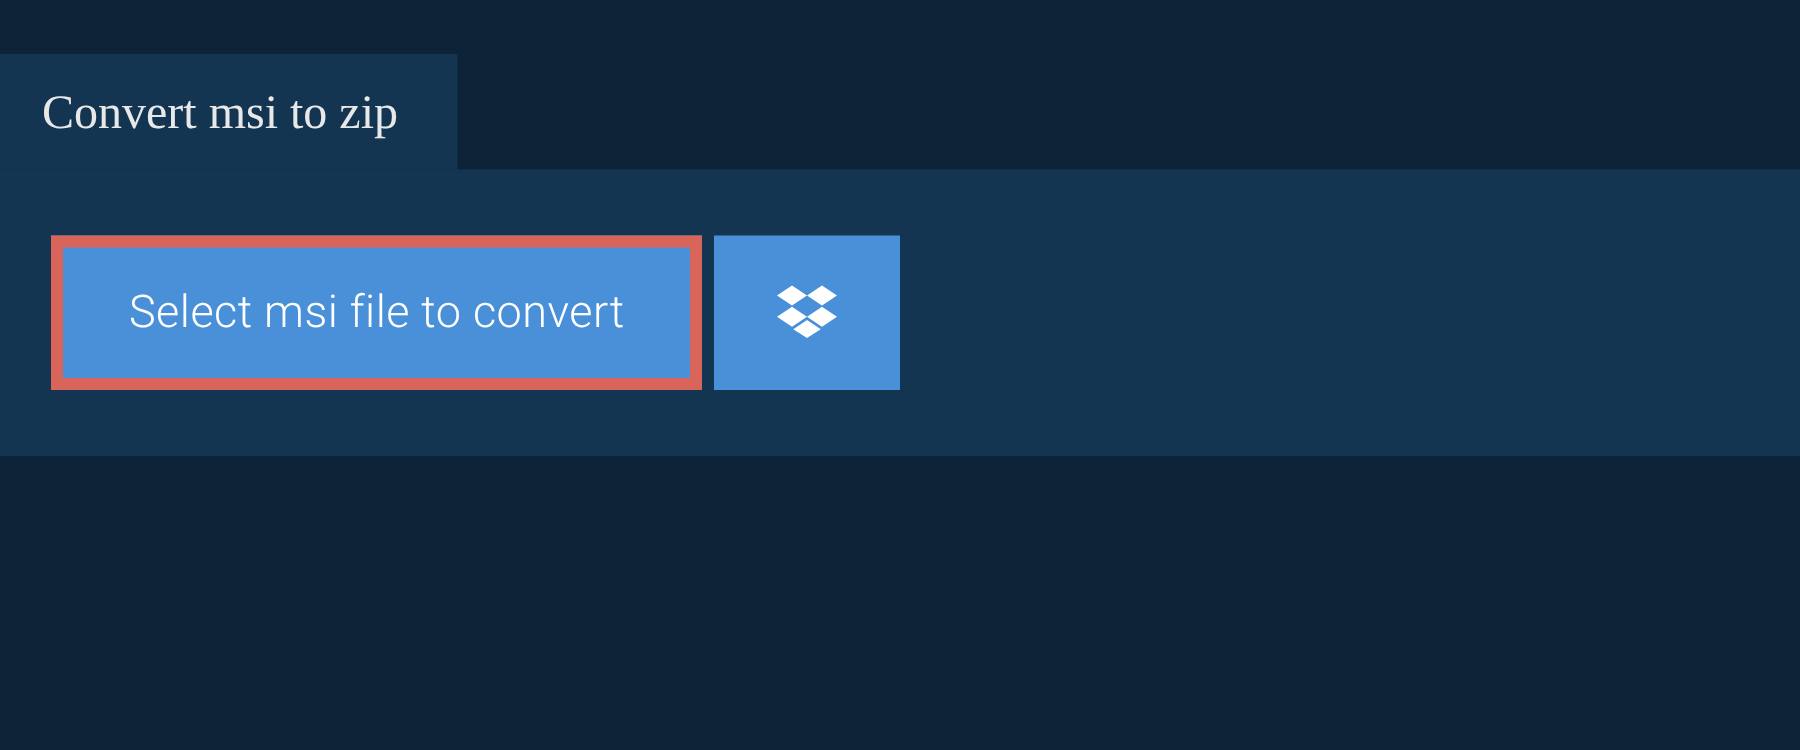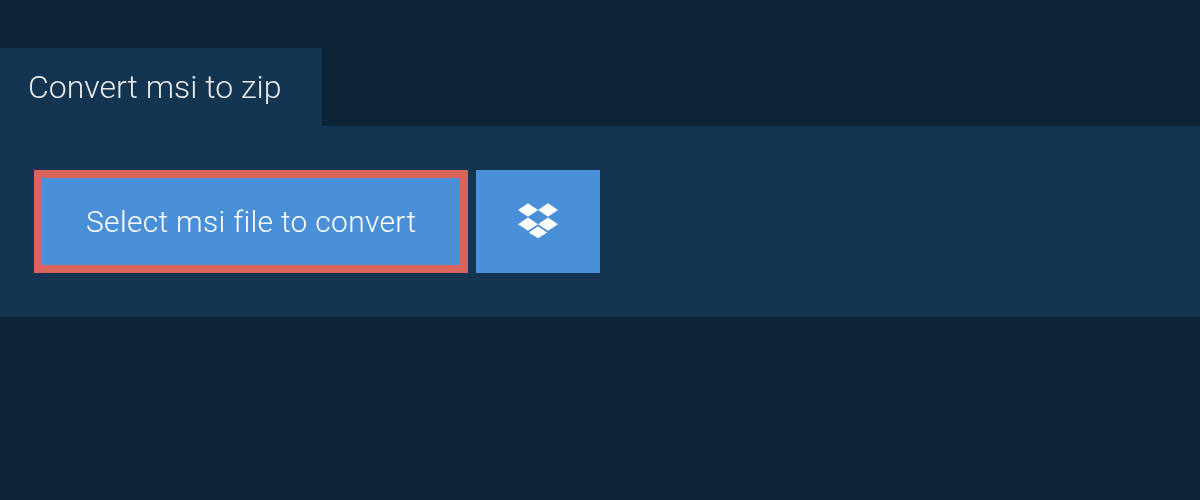--- a/index.html
+++ b/index.html
@@ -10,21 +10,22 @@
     body {
       width: 1200px;
       height: 500px;
       background: #0d2438;
       font-family: -apple-system, BlinkMacSystemFont, "Segoe UI", Roboto, Helvetica, Arial, sans-serif;
       font-weight: 300;
       overflow: hidden;
     }
     .tab-row {
       display: flex;
-      padding-top: 48px;
+      padding-top: 36px;
+      font-family: Liberation Serif, serif;
     }
     .tab {
       background: #133552;
       color: #e8e8e8;
       font-size: 32px;
       padding: 20px 40px 20px 28px;
       display: inline-block;
     }
     .panel {
       background: #133552;

